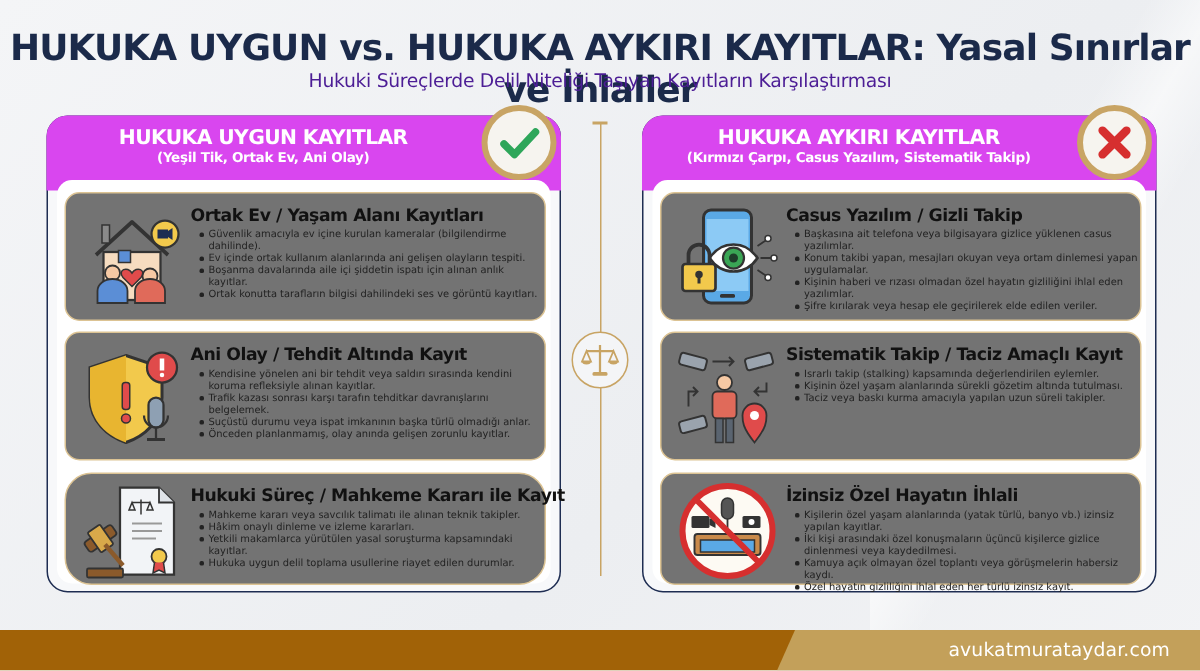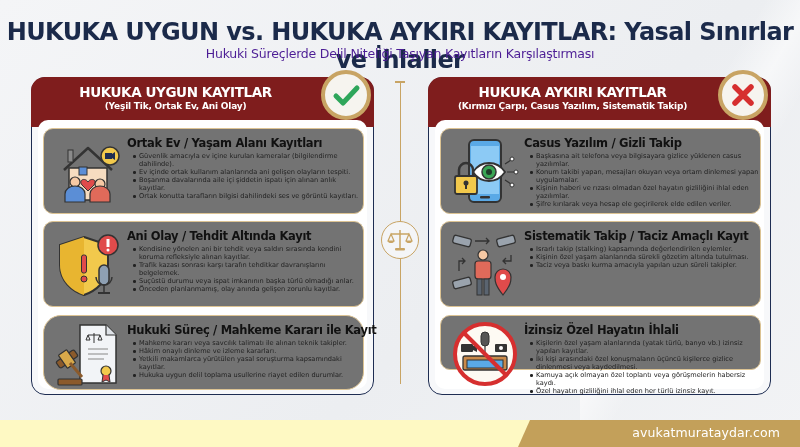--- a/index.html
+++ b/index.html
@@ -19,21 +19,21 @@
     font-size: 12.5px; color: #4c1d95; letter-spacing: -0.2px;
   }
   .panel {
     position: absolute; top: 77px; width: 343px; height: 318px;
     border: 1.5px solid #1e2d52; border-radius: 14px; background: #f7f8fa;
   }
   .panel.left { left: 31px; }
   .panel.right { left: 428px; }
   .panel-head {
     position: absolute; left: -1.5px; top: -1.5px; width: 343px; height: 50px;
-    background: #7f1d1d; border-radius: 14px 14px 0 0;
+    background: #d946ef; border-radius: 14px 14px 0 0;
   }
   .panel-inner {
     position: absolute; left: 6px; right: 6px; top: 42px; bottom: 5px;
     background: #ffffff; border-radius: 10px 10px 10px 10px;
   }
   .panel-title {
     position: absolute; top: 7px; left: 0; width: 290px; text-align: center;
     color: #fff; font-weight: bold; font-size: 13.5px; letter-spacing: -0.4px;
   }
   .panel-sub {
@@ -69,21 +69,21 @@
   }
   .divider-cap {
     position: absolute; left: 395px; top: 81px; width: 10px; height: 2px; background: #c8a464;
   }
   .scale-circle {
     position: absolute; left: 381px; top: 221px; width: 38px; height: 38px;
     border-radius: 50%; border: 1.5px solid #c8a464; background: #f4f5f7;
     display: flex; align-items: center; justify-content: center;
   }
   .footer {
-    position: absolute; left: 0; top: 420px; width: 800px; height: 27px; background: #fef9c3;
+    position: absolute; left: 0; top: 420px; width: 800px; height: 27px; background: #a16207;
   }
   .footer-gold {
     position: absolute; right: 0; top: 0; width: 282px; height: 27px; background: #c3a05a;
     clip-path: polygon(12px 0, 100% 0, 100% 100%, 0 100%);
   }
   .footer-url {
     position: absolute; right: 20px; top: 5px; color: #fff; font-size: 12.5px; letter-spacing: 0.1px;
   }
   .deco {
     position: absolute; right: 0; top: 0; width: 220px; height: 420px; pointer-events: none;
@@ -248,21 +248,21 @@
       <circle cx="52" cy="46" r="3" fill="#fff"></circle>
     </svg>
     <div class="ctitle">Sistematik Takip / Taciz Amaçlı Kayıt</div>
     <ul>
       <li>Israrlı takip (stalking) kapsamında değerlendirilen eylemler.</li>
       <li>Kişinin özel yaşam alanlarında sürekli gözetim altında tutulması.</li>
       <li>Taciz veya baskı kurma amacıyla yapılan uzun süreli takipler.</li>
     </ul>
   </div>
 
-  <div class="card" style="top:237px; height:55px;">
+  <div class="card" style="top:237px; height:75px;">
     <svg class="icon" style="top:4px;" viewBox="0 0 68 68">
       <circle cx="34" cy="34" r="30" fill="#fdfaf3" stroke="#d62f2f" stroke-width="4"></circle>
       <rect x="12" y="36" width="44" height="14" rx="2" fill="#c98a4a" stroke="#333" stroke-width="1.3"></rect>
       <rect x="16" y="40" width="36" height="8" fill="#5aa9e6" stroke="#333" stroke-width="1"></rect>
       <rect x="10" y="24" width="12" height="8" rx="1" fill="#333"></rect>
         <path d="M22 26 l4-2 v8 l-4-2z" fill="#333"></path>
       <rect x="30" y="12" width="8" height="14" rx="4" fill="#555" stroke="#333"></rect>
       <line x1="34" y1="26" x2="34" y2="32" stroke="#333" stroke-width="1.2"></line>
       <rect x="44" y="24" width="12" height="8" rx="1" fill="#333"></rect>
         <circle cx="50" cy="28" r="2" fill="#fff"></circle>

